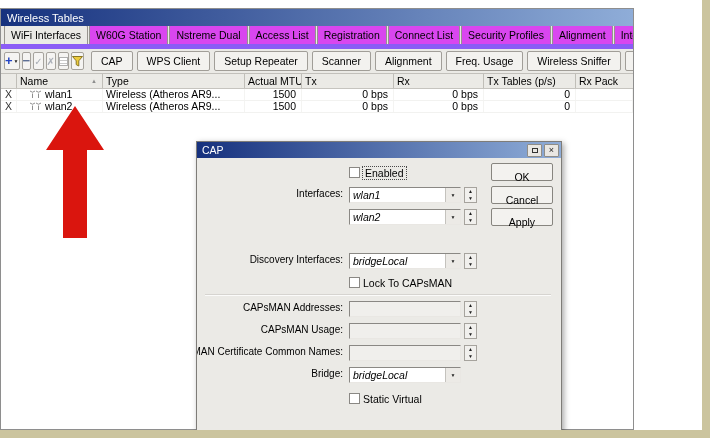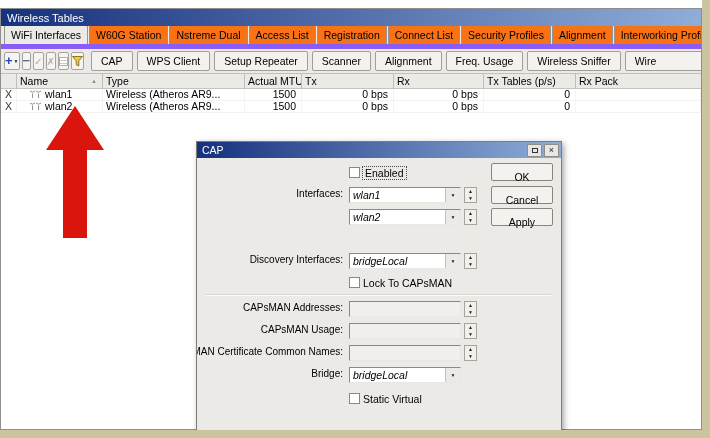--- a/index.html
+++ b/index.html
@@ -4,29 +4,29 @@
 <style>
   * { box-sizing: border-box; }
   html,body { margin:0; padding:0; }
   button { font-family: inherit; cursor: default; }
   .desktop { position:relative; width:710px; height:438px; background:#fff;
              font-family:"Liberation Sans", sans-serif; overflow:hidden; color:#000; cursor:default; }
   .edge-r { position:absolute; top:0; right:0; width:8px; height:438px; background:var(--frame-tan,#cbc49e); z-index:100; }
   .edge-b { position:absolute; left:0; bottom:0; width:710px; height:8px; background:var(--frame-tan,#cbc49e); z-index:100; }
 
   
-  .win { position:absolute; left:0; top:8px; width:702px; height:422px;
+  .win { position:absolute; left:0; top:8px; width:634px; height:422px;
          background:var(--window-bg,#ebeae6); border:1px solid #8e8e8e;
          display:flex; flex-direction:column; }
   .titlebar { flex:0 0 17px; height:17px;
               background:linear-gradient(to right,var(--titlebar-left,#16317e),var(--titlebar-right,#8fadd8));
               color:#fff; font-size:11px; display:flex; align-items:center; padding:0 6px; }
   .tabbar { flex:0 0 23px; display:flex; align-items:flex-end; padding-left:3px;
             border-bottom:5px solid #8b5cf6; overflow:hidden; white-space:nowrap; }
-  .tab { flex:0 0 auto; font-size:10.5px; padding:3px 6px; background:#f97316;
+  .tab { flex:0 0 auto; font-size:10.5px; padding:3px 6px; background:#d946ef;
          border:1px solid #97948e; border-bottom:none; border-radius:2px 2px 0 0; margin-right:1px; }
   .tab.sel { background:var(--window-bg,#ebeae6); margin-bottom:-1px; padding-bottom:4px; }
   .toolbar { flex:0 0 24px; display:flex; align-items:center; gap:2px; padding-left:3px; overflow:hidden; }
   .ibtn { height:18px; width:23px; background:#f5f4f2; border:1px solid #a6a39d; border-radius:2px;
           display:flex; align-items:center; justify-content:center; padding:0; font-size:11px; }
   .ibtn.add { width:29px; gap:1px; }
   .plus { color:#2444c4; font-weight:bold; font-size:13px; line-height:12px; }
   .ddsm { font-size:5px; color:#222; }
   .minus { color:#5d6f94; font-weight:bold; font-size:13px; line-height:12px; }
   .gicon { color:#a9aeb6; font-size:10px; }

